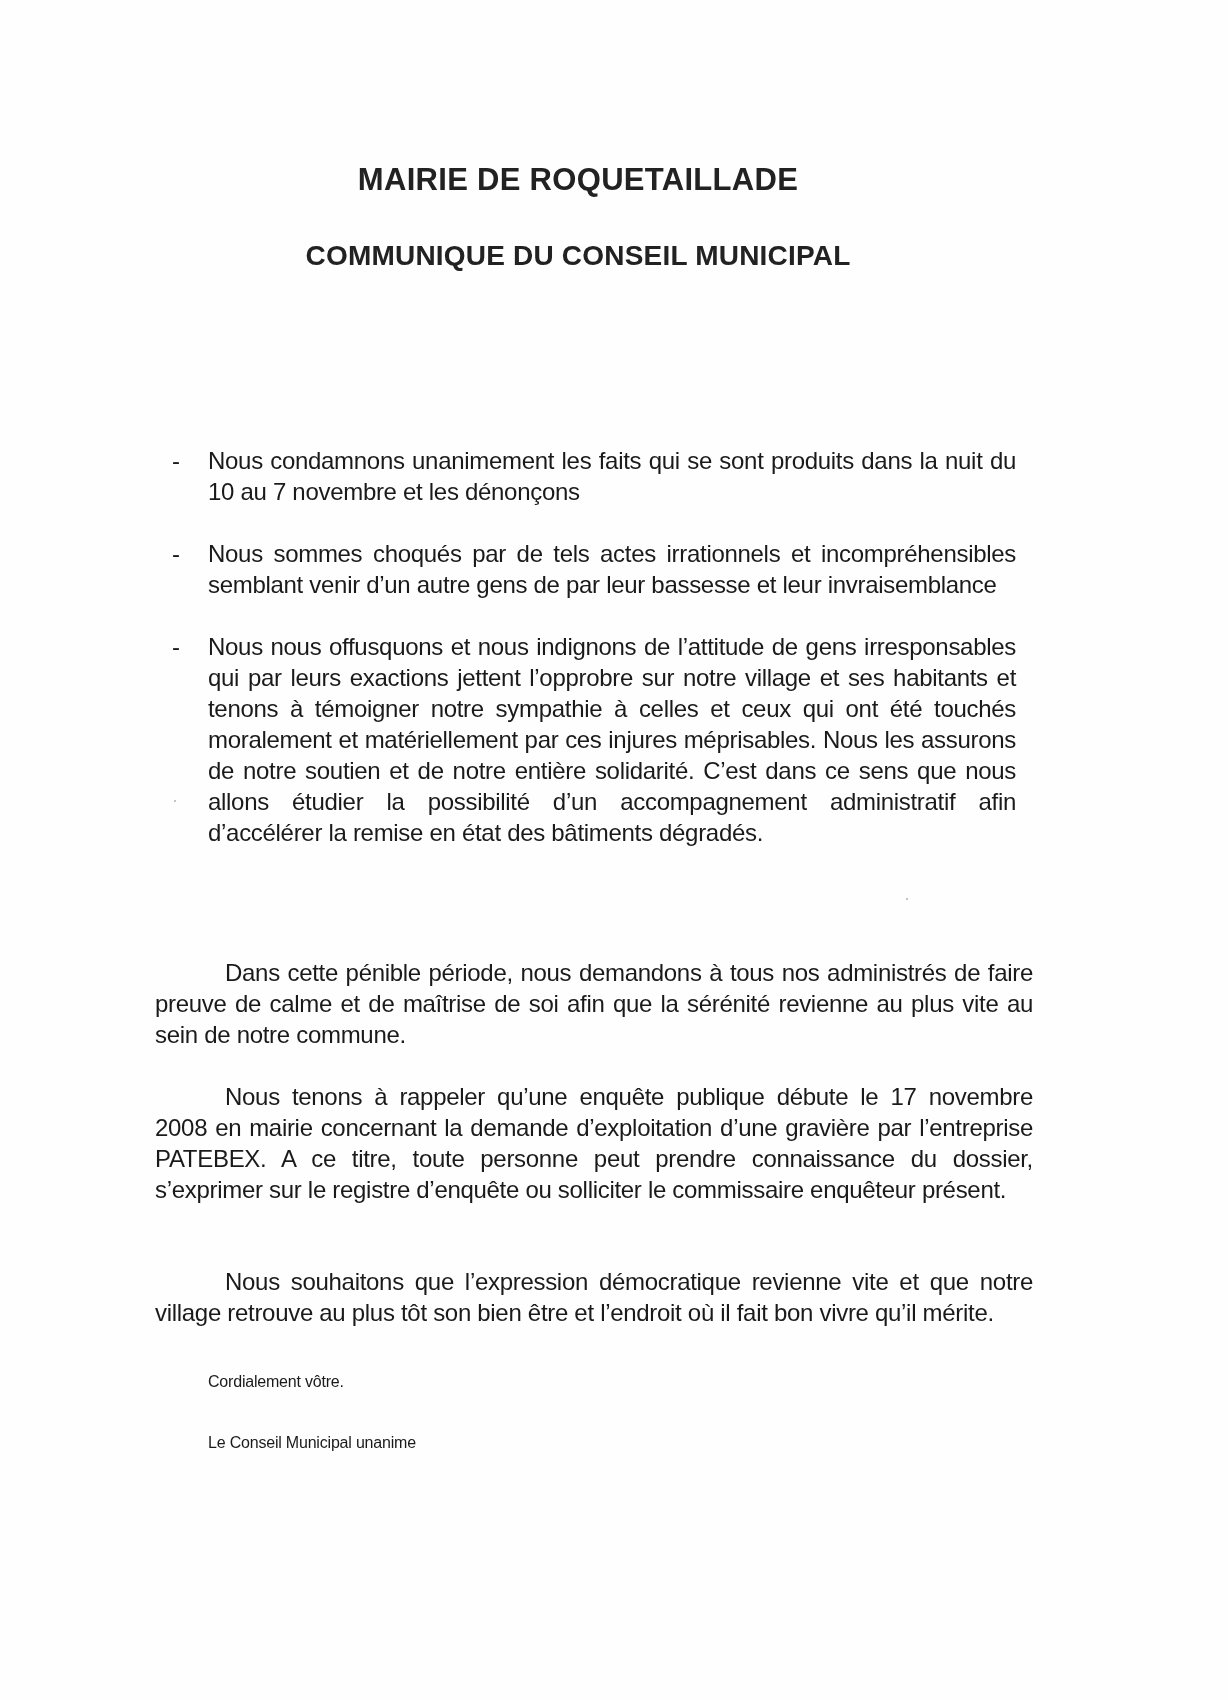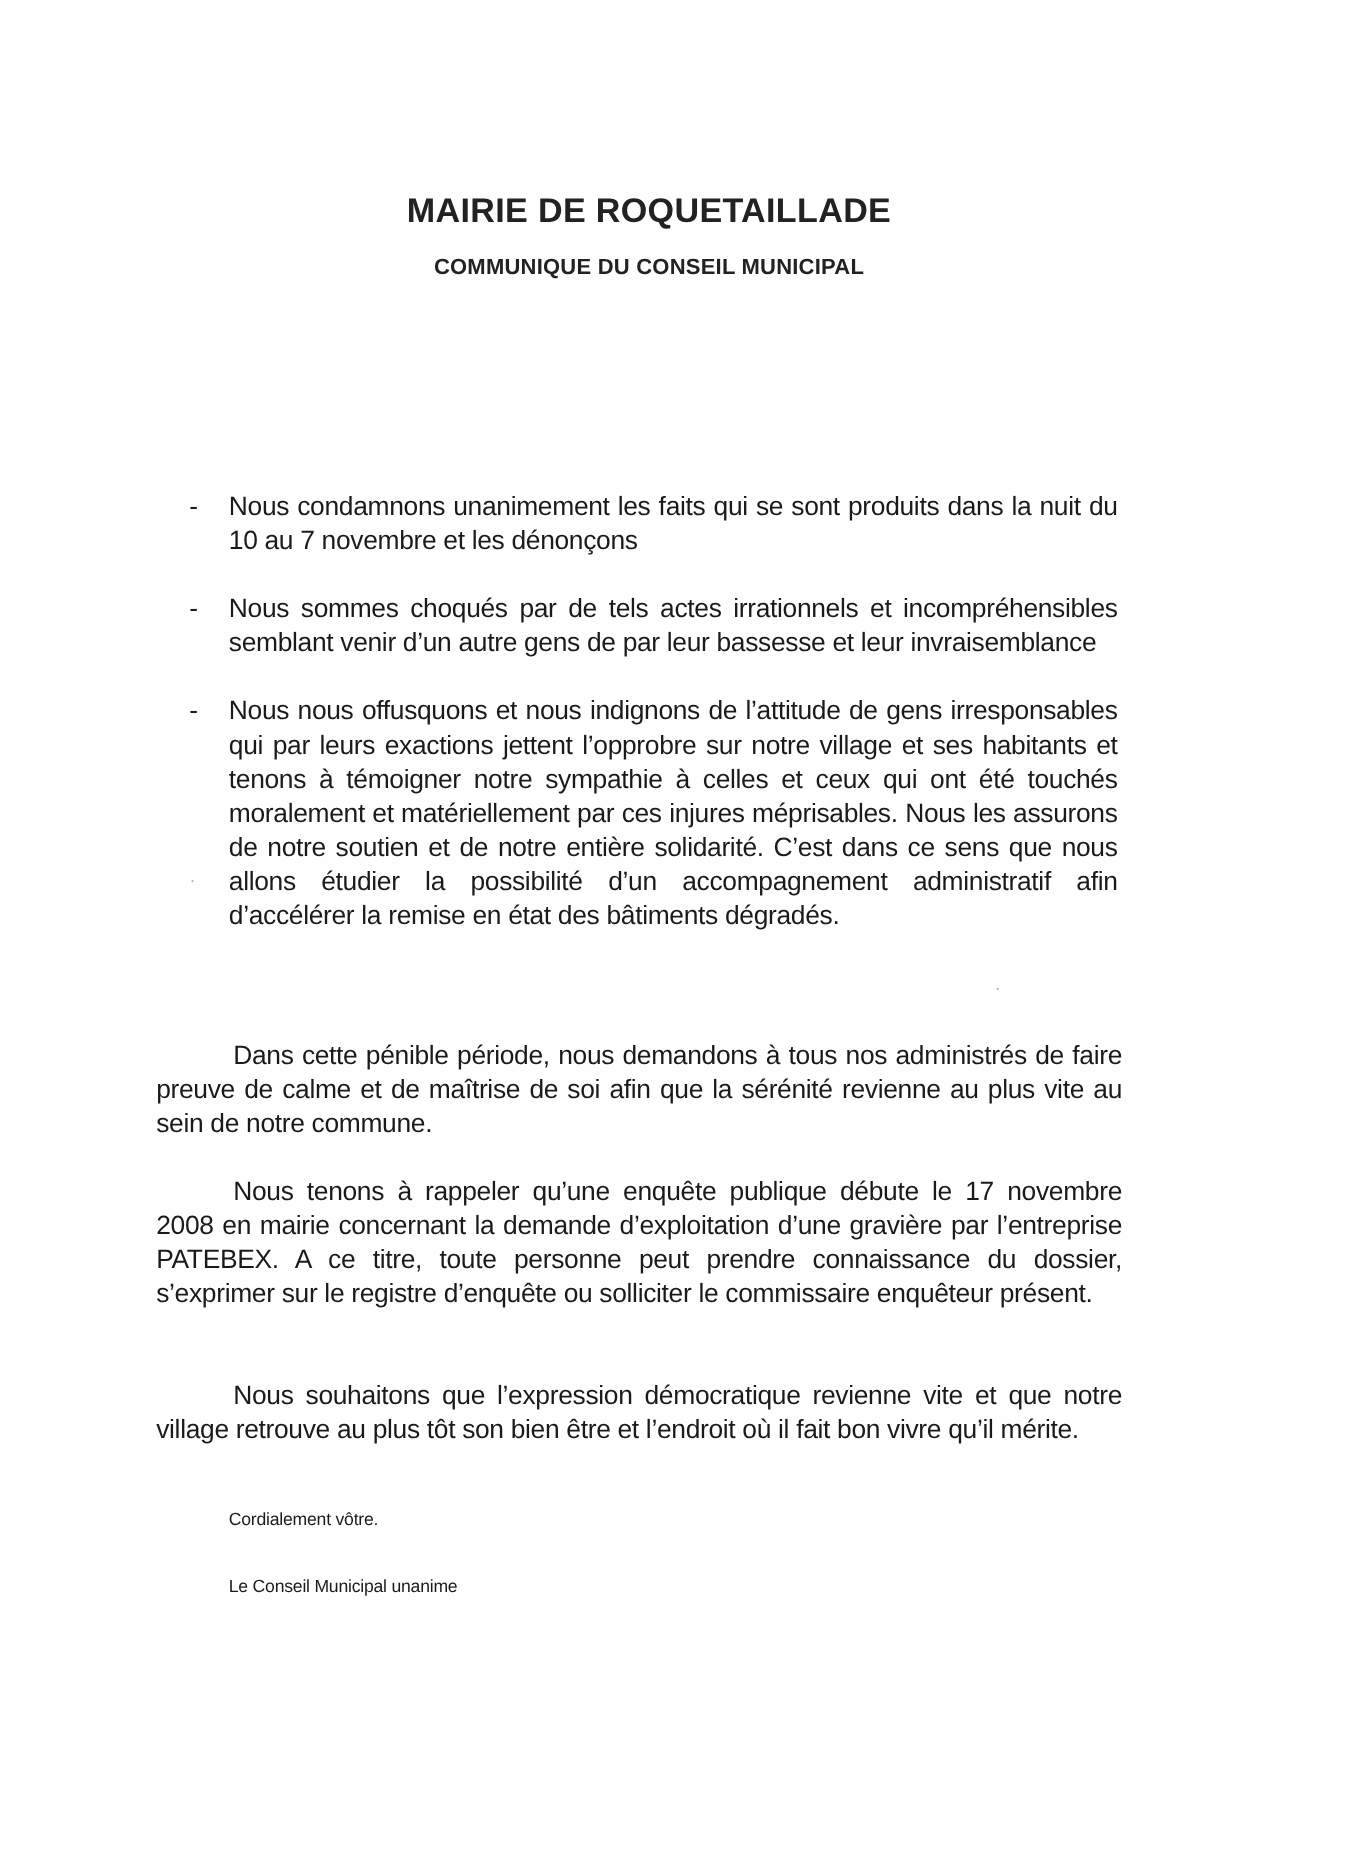--- a/index.html
+++ b/index.html
@@ -22,30 +22,30 @@
       height: 1700px;
       background: #fefefe;
     }
     .title {
       position: absolute;
       left: 0;
       width: 1148px;
       text-align: center;
       font-weight: bold;
       color: #222;
-      margin: 16px;
+      margin: 4px;
     }
     .title-main {
       top: 158px;
       font-size: 31px;
       letter-spacing: 0.3px;
     }
     .title-sub {
-      top: 216px;
-      font-size: 20px;
+      top: 236px;
+      font-size: 28px;
       letter-spacing: 0.2px;
     }
     .title-meeting {
       top: 306px;
       font-size: 26px;
       line-height: 35px;
       font-weight: bold;
     }
     .title-meeting span { display: block; }
 
@@ -72,21 +72,21 @@
       position: absolute;
       left: 6px;
       top: 0;
     }
     .bullet-text { display: block; }
 
     .para {
       position: absolute;
       left: 138px;
       width: 878px;
-      margin: 4px;
+      margin: 17px;
       font-size: 24px;
       line-height: 31px;
       text-align: justify;
       text-indent: 70px;
       letter-spacing: -0.3px;
     }
     .p1 { top: 940px; }
     .p2 { top: 1064px; }
     .p3 { top: 1249px; }
 

